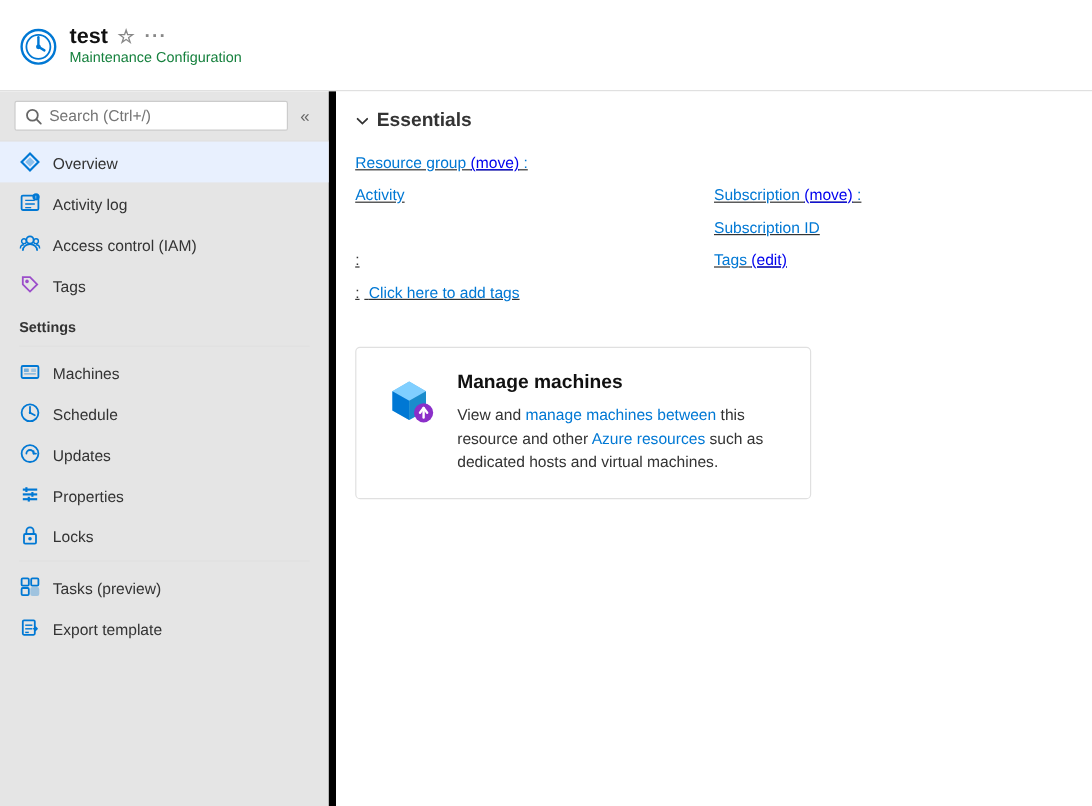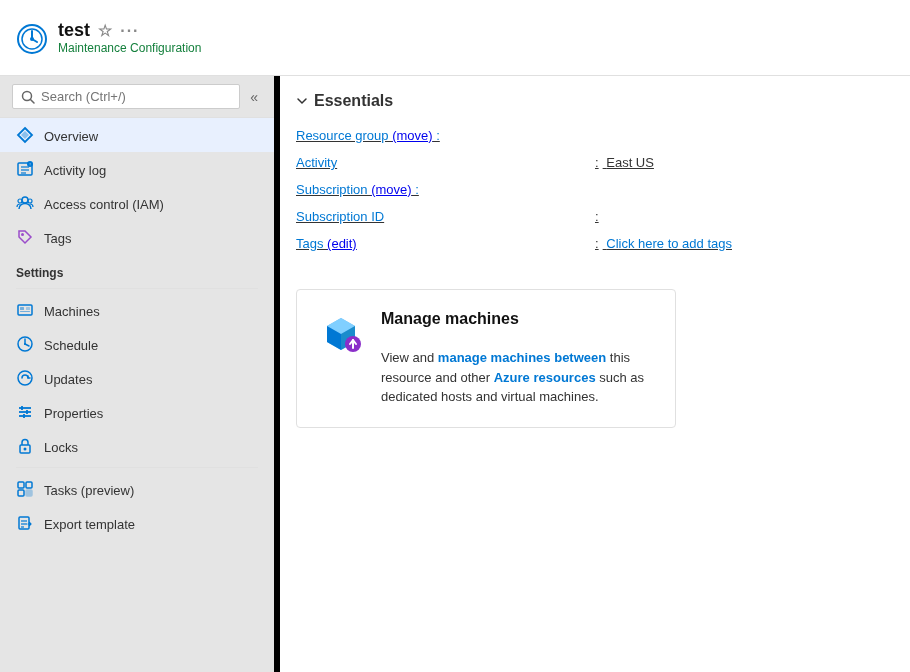--- a/index.html
+++ b/index.html
@@ -44,23 +44,23 @@
     .essentials-title { display: flex; align-items: center; gap: 6px; font-size: 16px; font-weight: 600; color: #333; margin-bottom: 12px; cursor: pointer; }
     .essentials-grid { display: grid; grid-template-columns: 1fr 1fr; gap: 0; text-decoration: underline; }
     .essentials-label { padding: 6px 0; color: #0078d4; font-size: 13px; }
     .essentials-value { padding: 6px 0; color: #333; font-size: 13px; }
     .essentials-value a { color: #0078d4; text-decoration: none; }
     .value-prefix { color: #333; margin-right: 4px; }
 
     
     .manage-card { margin: 16px; border: 1px solid #e0e0e0; border-radius: 4px; padding: 20px; display: flex; align-items: flex-start; gap: 16px; max-width: 380px; }
     .manage-card-icon { width: 48px; height: 48px; flex-shrink: 0; }
-    .manage-card-content h3 { font-size: 16px; font-weight: 700; color: #111; margin-bottom: 20px; }
+    .manage-card-content h3 { font-size: 16px; font-weight: 700; color: #111; margin-bottom: 8px; }
     .manage-card-content p { font-size: 13px; color: #333; line-height: 1.5; }
-    .manage-card-content p span.highlight { color: #0078d4; font-weight: bold; }
+    .manage-card-content p span.highlight { color: #0078d4; }
 
     
     svg { overflow: visible; }
   </style>
 </head>
 <body>
 
 <div class="header">
   <div class="header-icon">
     <svg width="32" height="32" viewBox="0 0 32 32">
@@ -248,24 +248,20 @@
       </div>
 
       <div class="essentials-grid">
 
         <div class="essentials-label">
           Resource group <a href="#">(move)</a> :
         </div>
         <div class="essentials-value"></div>
 
         <div class="essentials-label">Activity</div>
-        <div class="essentials-value">
-          <span class="value-prefix">:</span>
-          <span>East US</span>
-        </div>
 
         <div class="essentials-label">
           Subscription <a href="#">(move)</a> :
         </div>
         <div class="essentials-value"></div>
 
         <div class="essentials-label">Subscription ID</div>
         <div class="essentials-value">
           <span class="value-prefix">:</span>
         </div>

